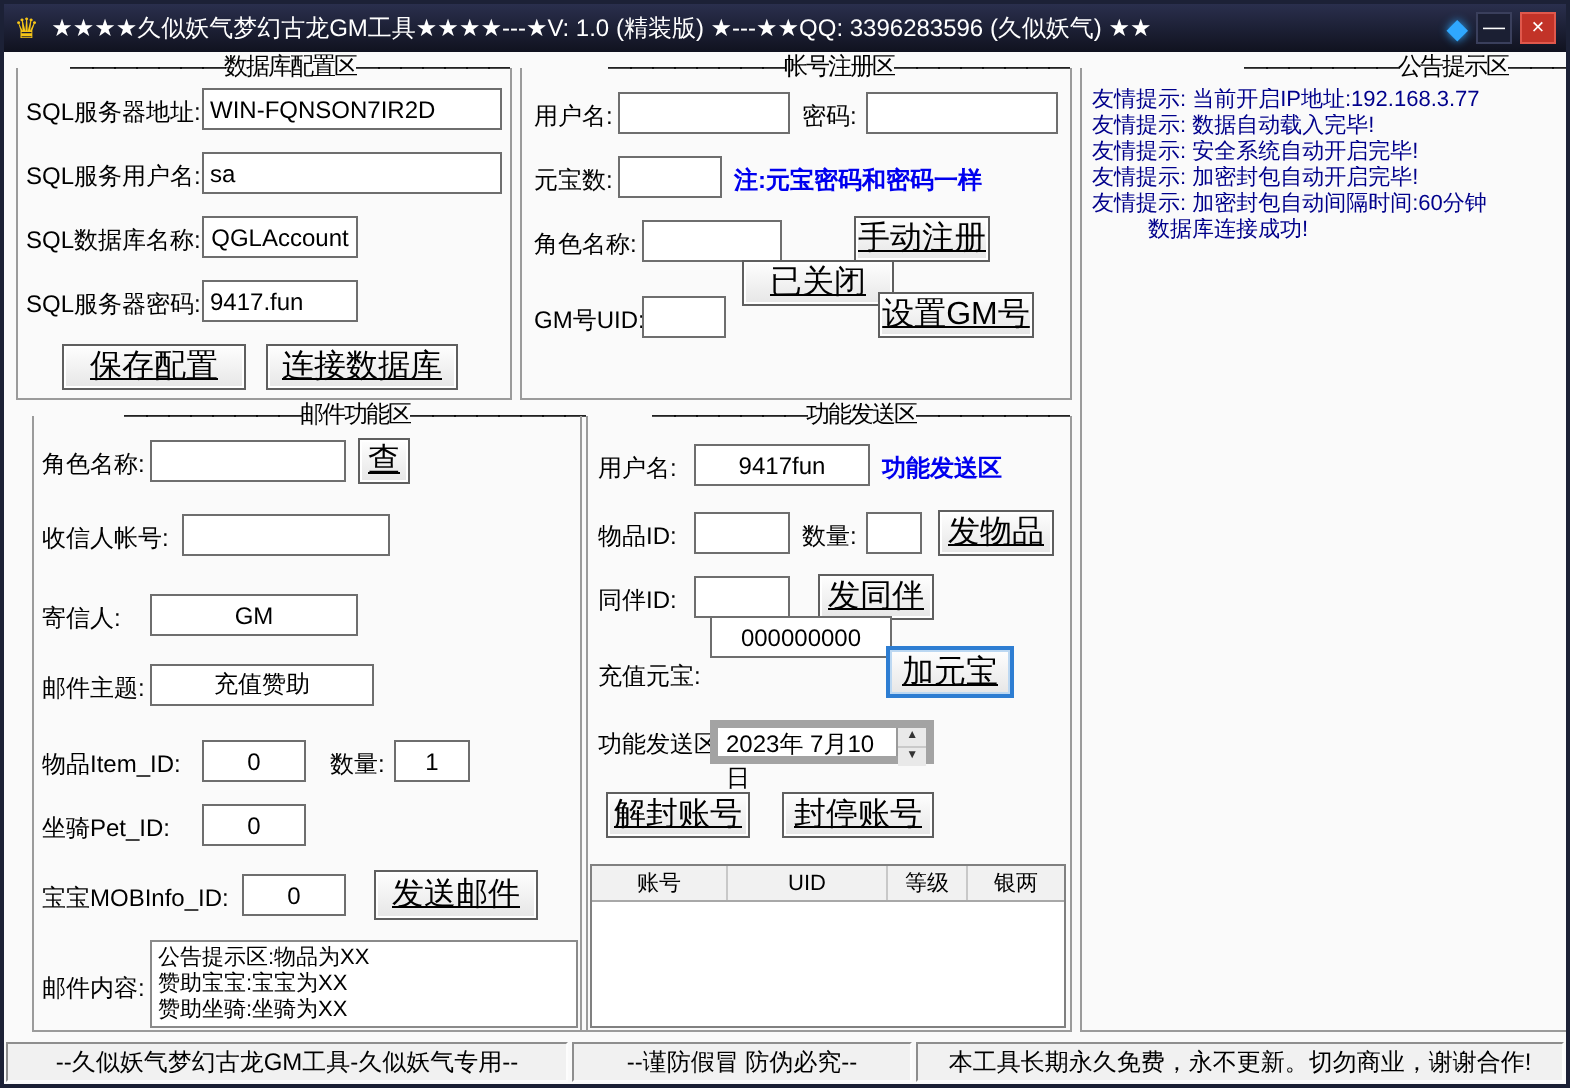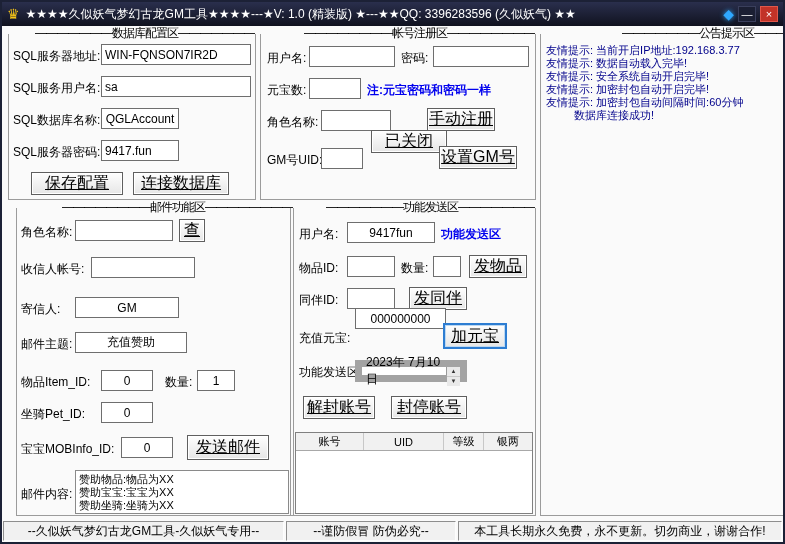--- a/index.html
+++ b/index.html
@@ -34,22 +34,22 @@
   .btn.focused { border:2px solid #2d7dd2; box-shadow:inset 0 0 0 1px #bcd8f2; }
   .note-blue { position:absolute; color:#0000ee; font-weight:bold; font-size:12px; white-space:nowrap; }
 
   .ann { position:absolute; left:5px; top:10px; right:3px; font-size:11px; color:#00008b; line-height:13px; }
   .ann div { white-space:nowrap; overflow:hidden; }
   .ann .indent { padding-left:28px; }
 
   .mail-content { position:absolute; border:1px solid #8a8a8a; background:#fff;
                   font-size:11px; color:#000; line-height:13px; padding:2px 3px; cursor:text; }
 
-  .date { position:absolute; height:22px; border:7px solid #a3a3a3; background:#fff;
-          display:flex; align-items:center; font-size:12px; padding-left:4px; }
+  .date { position:absolute; height:22px; border:4px solid #a3a3a3; background:#fff;
+          display:flex; font-size:12px; padding-left:4px; }
   .date .spin { margin-left:auto; width:15px; align-self:stretch; border-left:1px solid #9a9a9a;
                 display:flex; flex-direction:column; }
   .date .spin span { flex:1; font-size:6px; line-height:9px; text-align:center;
                      background:#e9e9e9; cursor:pointer; color:#333; }
   .date .spin span:first-child { border-bottom:1px solid #c9c9c9; }
 
   .table { position:absolute; border:1px solid #808080; background:#fff; }
   .thead { display:flex; height:18px; background:#f1f1f1; border-bottom:1px solid #a8a8a8; }
   .th { font-size:11px; display:flex; align-items:center; justify-content:center;
         border-right:1px solid #c8c8c8; cursor:pointer; color:#000; }
@@ -151,21 +151,21 @@
 
     <span class="lbl" style="left:4px;top:198px">坐骑Pet_ID:</span>
     <input class="tf ctr" style="left: 84px; top: 194px; width: 52px;" value="0">
 
     <span class="lbl" style="left:4px;top:233px">宝宝MOBInfo_ID:</span>
     <input class="tf ctr" style="left: 104px; top: 229px; width: 52px;" value="0">
     <button class="btn" style="left:170px;top:227px;width:82px;height:25px">发送邮件</button>
 
     <span class="lbl" style="left:4px;top:278px">邮件内容:</span>
     <div class="mail-content" style="left:58px;top:262px;width:214px;height:44px">
-      <div>赞助物品:物品为XX</div>
+      <div>公告提示区:物品为XX</div>
       <div>赞助宝宝:宝宝为XX</div>
       <div>赞助坐骑:坐骑为XX</div>
     </div>
   </div>
 
   <div class="gb" style="left:288px;top:206px;width:246px;height:308px">
     <div class="gb-title">———————功能发送区———————</div>
 
     <span class="lbl" style="left:8px;top:18px">用户名:</span>
     <input class="tf ctr" style="left: 56px; top: 14px; width: 88px;" value="9417fun">

